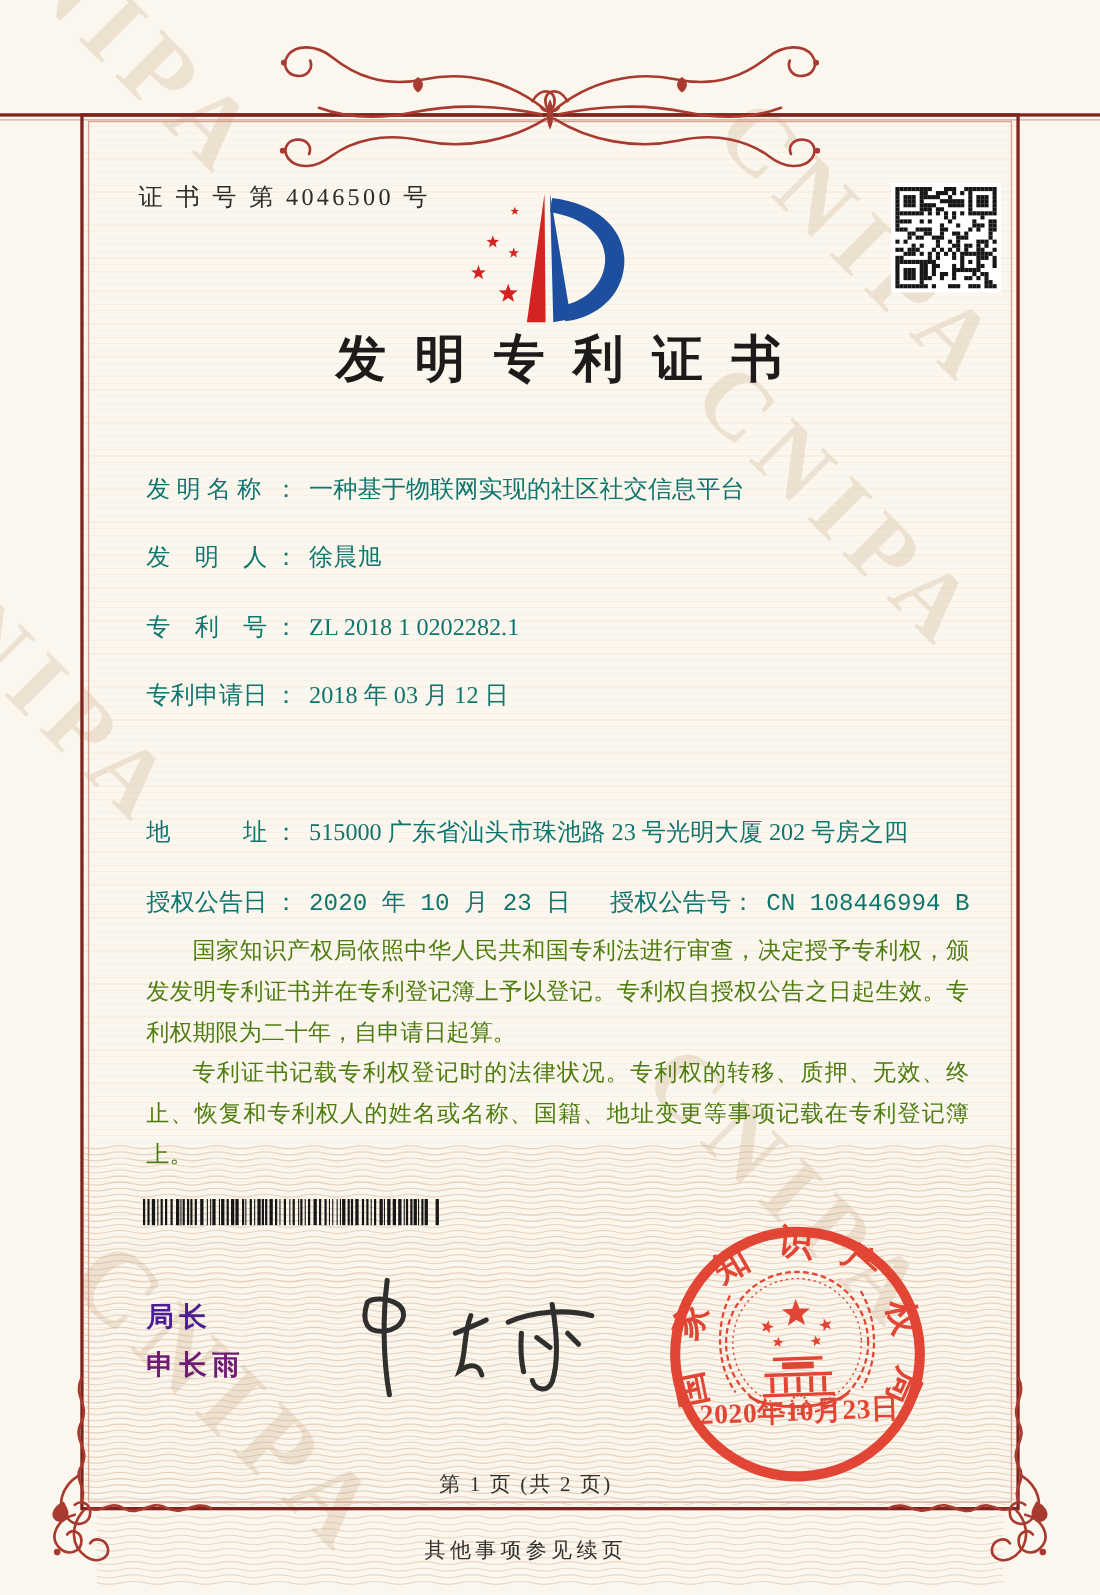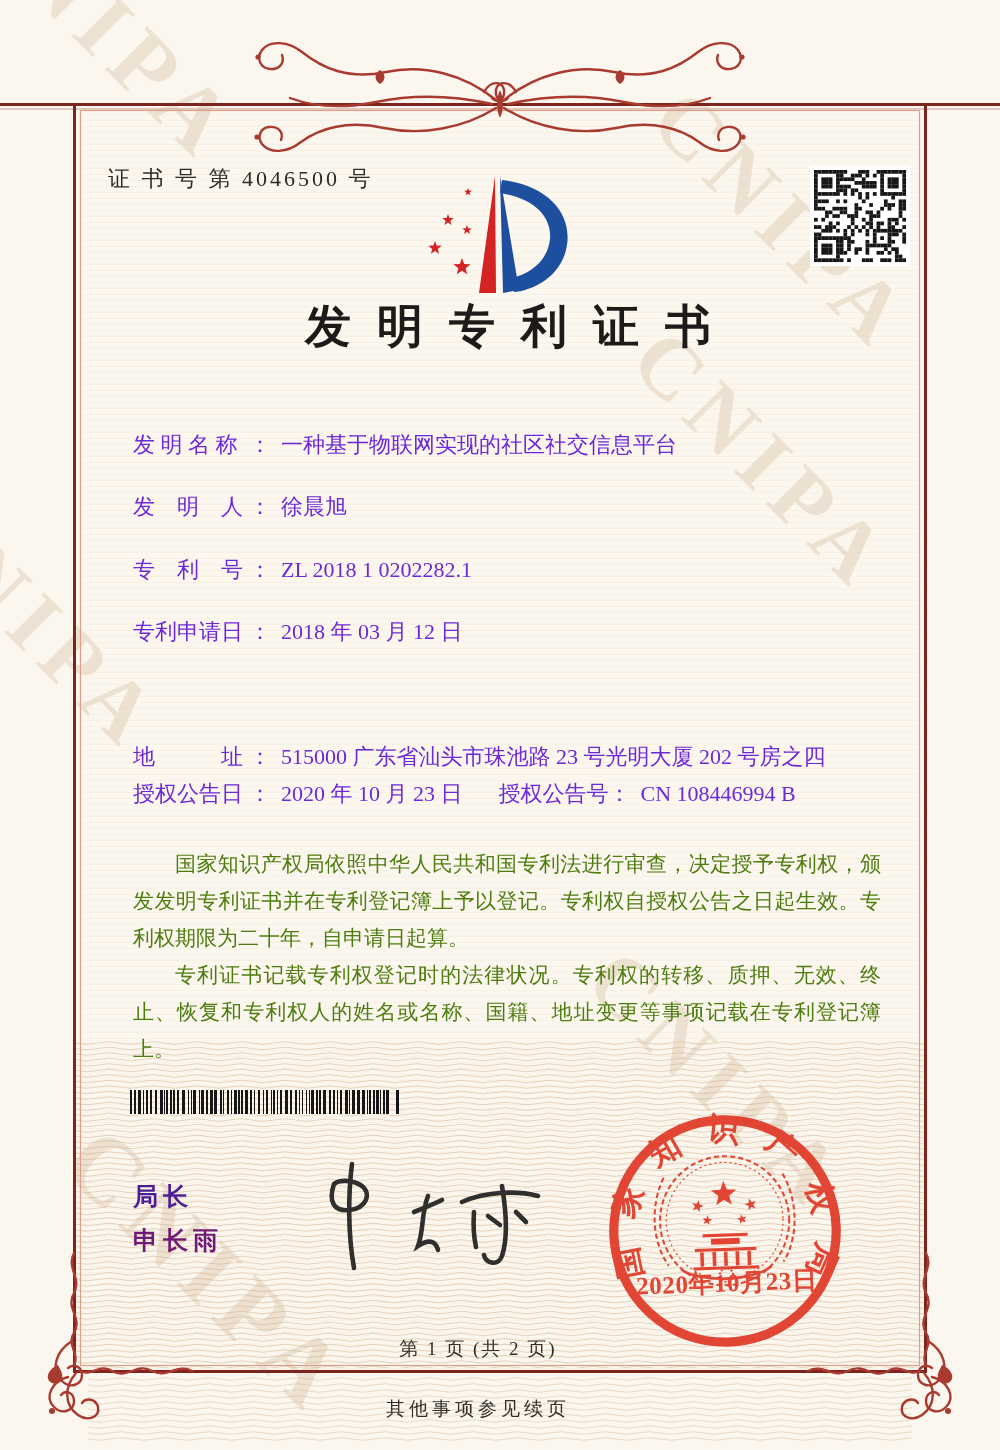--- a/index.html
+++ b/index.html
@@ -8,26 +8,26 @@
   
   .wm{position:absolute;font-family:"Liberation Serif","DejaVu Serif",serif;font-weight:bold;
       color:#d4bc9e;opacity:.34;letter-spacing:12px;transform:rotate(45deg);
       white-space:nowrap;pointer-events:none;z-index:0;}
   
   .inner-texture{position:absolute;left:76px;top:107px;width:848px;height:1262px;z-index:0;
       background:repeating-linear-gradient(0deg,rgba(216,186,150,.10) 0 1px,transparent 1px 6px);}
   .waves{position:absolute;z-index:1;pointer-events:none;}
   .frame-svg{position:absolute;left:0;top:0;z-index:2;pointer-events:none;}
   
-  .cert-no{position:absolute;left:108px;top:164px;font-size:22px;letter-spacing:3px;z-index:3;}
+  .cert-no{position:absolute;left:126px;top:164px;font-size:22px;letter-spacing:3px;z-index:3;}
   .logo{position:absolute;left:400px;top:160px;z-index:3;}
   .qr{position:absolute;left:810px;top:166px;z-index:3;}
   .title{position:absolute;left:0;right:0;top:296px;text-align:center;font-size:46px;font-weight:bold;
          letter-spacing:26px;padding-left:42px;color:#1d1b19;z-index:3;}
-  .frow{position:absolute;left:133px;font-size:22px;white-space:nowrap;color:#6d28d9;z-index:3;}
+  .frow{position:absolute;left:133px;font-size:22px;white-space:nowrap;color:#0f766e;z-index:3;}
   .flabel{display:inline-block;width:116px;}
   .fvalue{margin-left:10px;}
   .grant-label{margin-left:36px;}
   .paras{position:absolute;left:133px;top:846px;width:748px;font-size:21px;line-height:37px;
          text-align:justify;color:#4d7c0f;z-index:3;}
   .paras p{margin:0;text-indent:2em;}
   .barcode{position:absolute;left:130px;top:1090px;z-index:3;}
   .sig-title{position:absolute;left:133px;top:1180px;font-family:"Liberation Sans","DejaVu Sans",sans-serif;
          font-size:25px;letter-spacing:5px;font-weight:600;color:#4c1d95;z-index:3;}
   .sig-name{position:absolute;left:133px;top:1224px;font-family:"Liberation Sans","DejaVu Sans",sans-serif;
@@ -502,21 +502,21 @@
   </div>
   <div class="frow" style="top:555px;">
     <span class="flabel">专　利　号</span><span>：</span><span class="fvalue">ZL 2018 1 0202282.1</span>
   </div>
   <div class="frow" style="top:617px;">
     <span class="flabel">专利申请日</span><span>：</span><span class="fvalue">2018 年 03 月 12 日</span>
   </div>
   <div class="frow" style="top:742px;">
     <span class="flabel">地　　　址</span><span>：</span><span class="fvalue">515000 广东省汕头市珠池路 23 号光明大厦 202 号房之四</span>
   </div>
-  <div class="frow" style="top:779px;">
+  <div class="frow" style="top:805px;font-family:Liberation Mono, monospace;">
     <span class="flabel">授权公告日</span><span>：</span><span class="fvalue">2020 年 10 月 23 日</span><span class="grant-label">授权公告号</span><span>：</span><span class="fvalue">CN 108446994 B</span>
   </div>
 
   <div class="paras">
     <p>国家知识产权局依照中华人民共和国专利法进行审查，决定授予专利权，颁发发明专利证书并在专利登记簿上予以登记。专利权自授权公告之日起生效。专利权期限为二十年，自申请日起算。</p>
     <p>专利证书记载专利权登记时的法律状况。专利权的转移、质押、无效、终止、恢复和专利权人的姓名或名称、国籍、地址变更等事项记载在专利登记簿上。</p>
   </div>
 
   <svg class="barcode" width="272" height="24" viewBox="0 0 272 24">
       <g id="barcode-bars">

